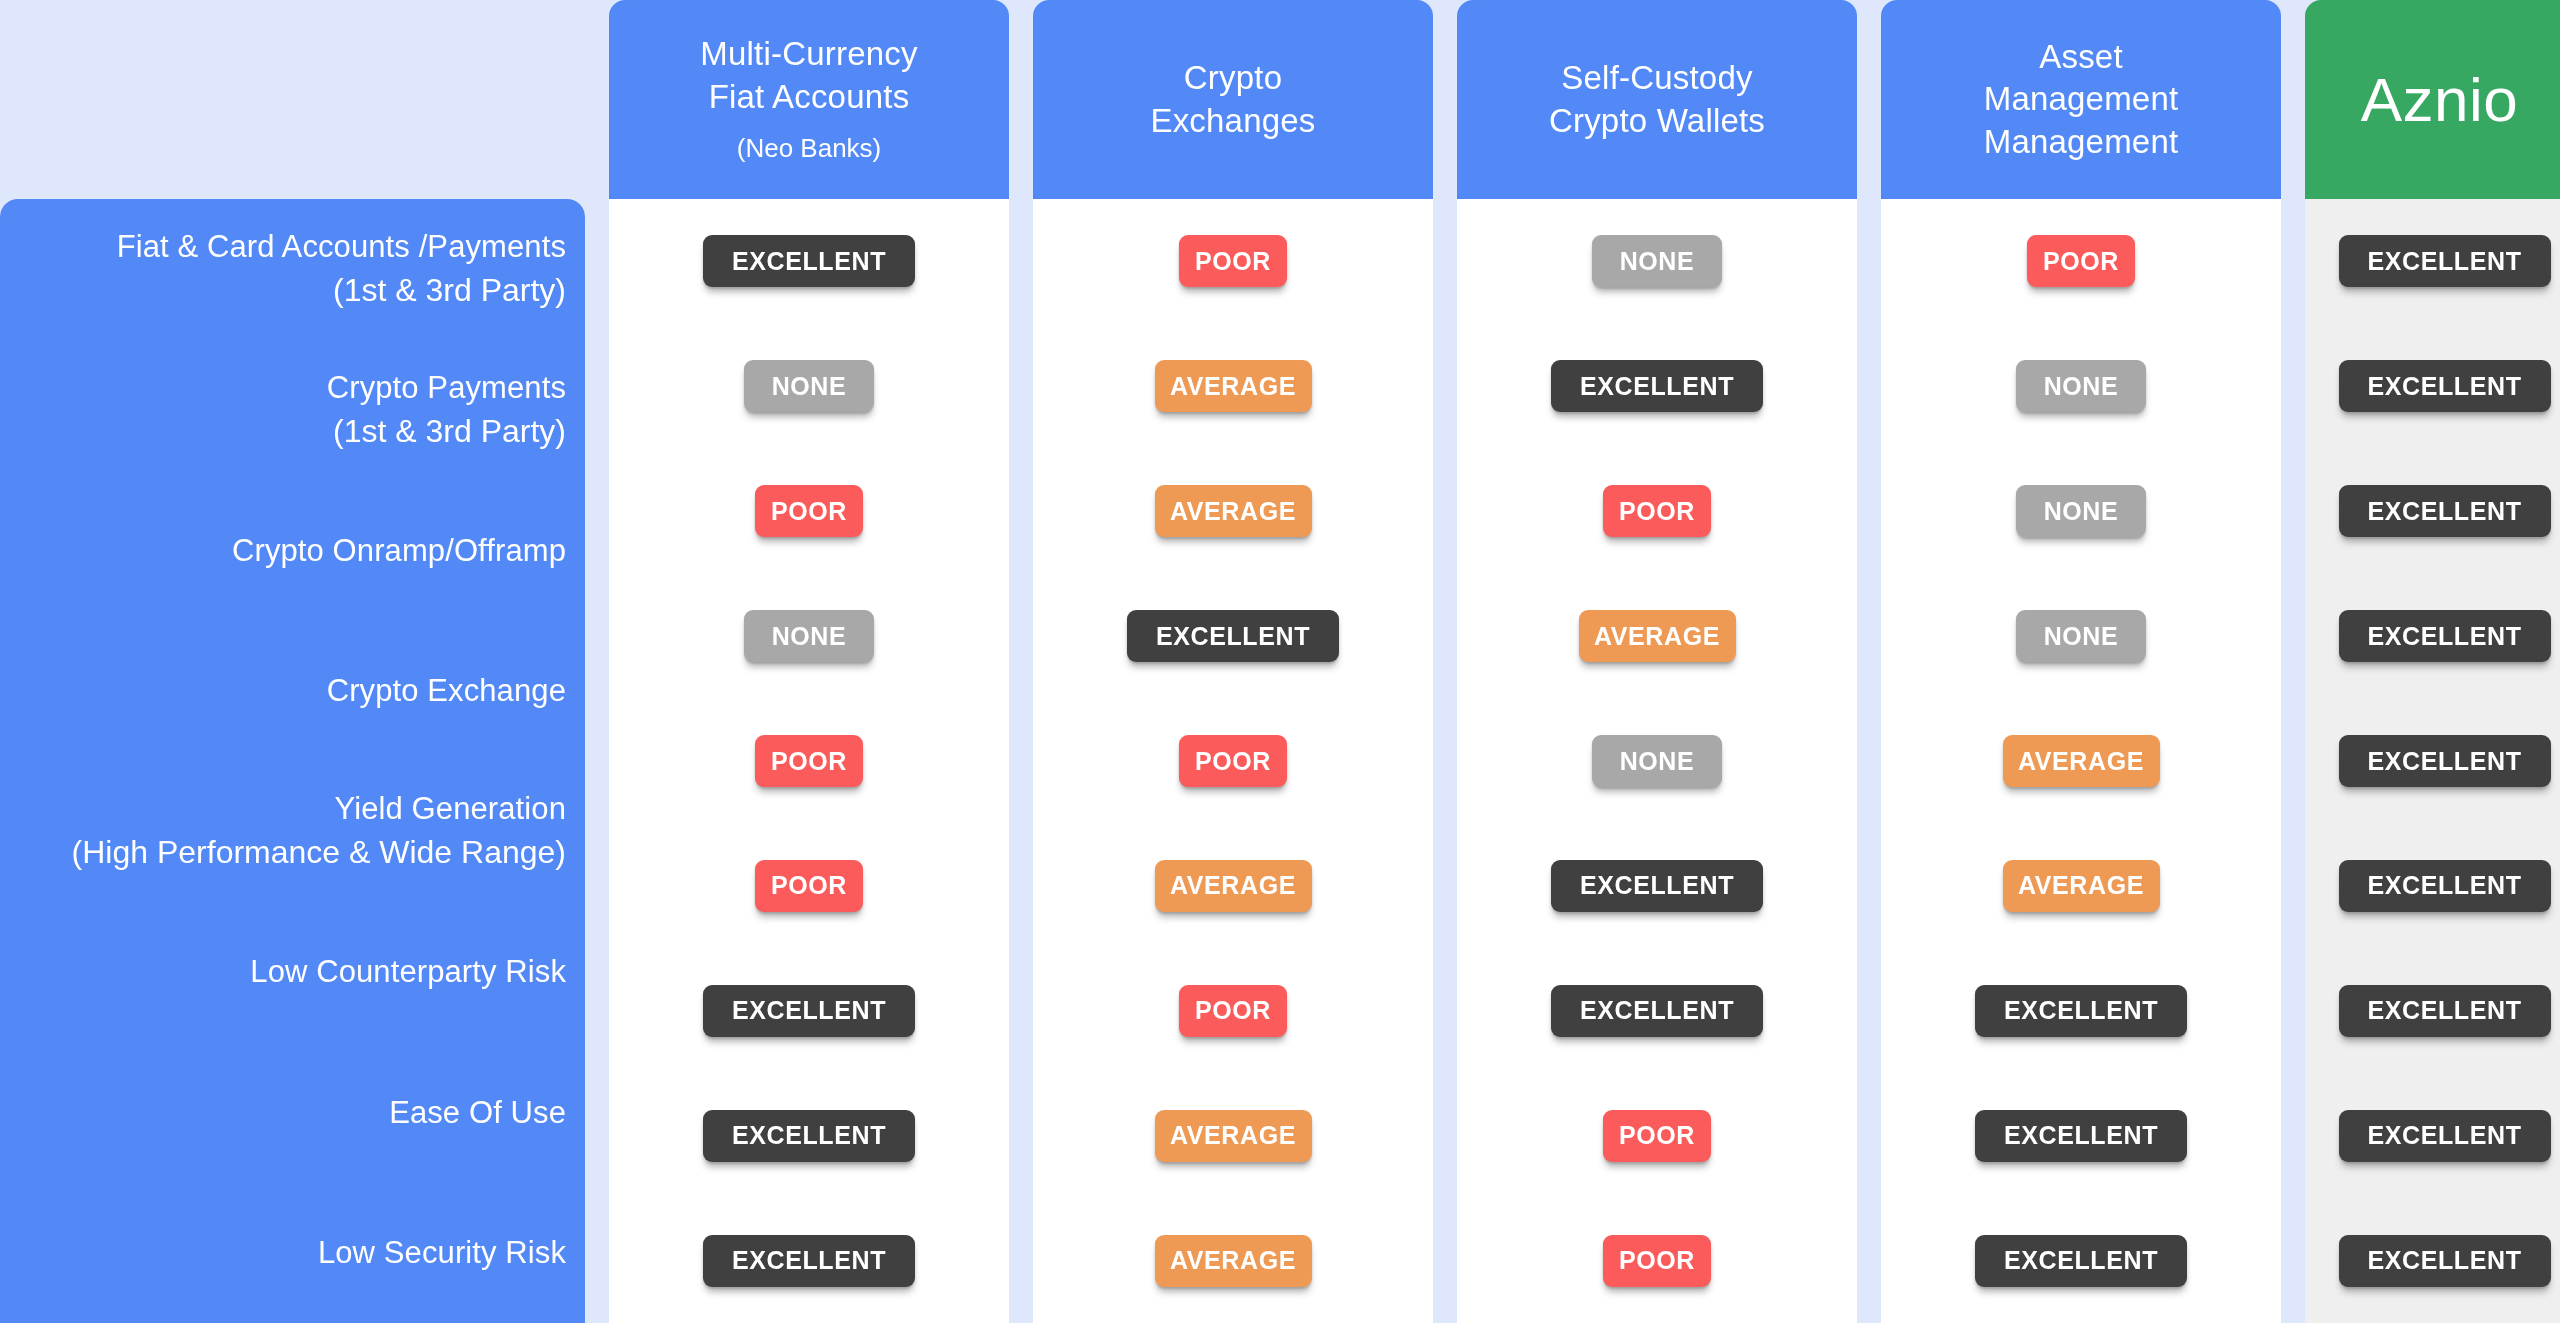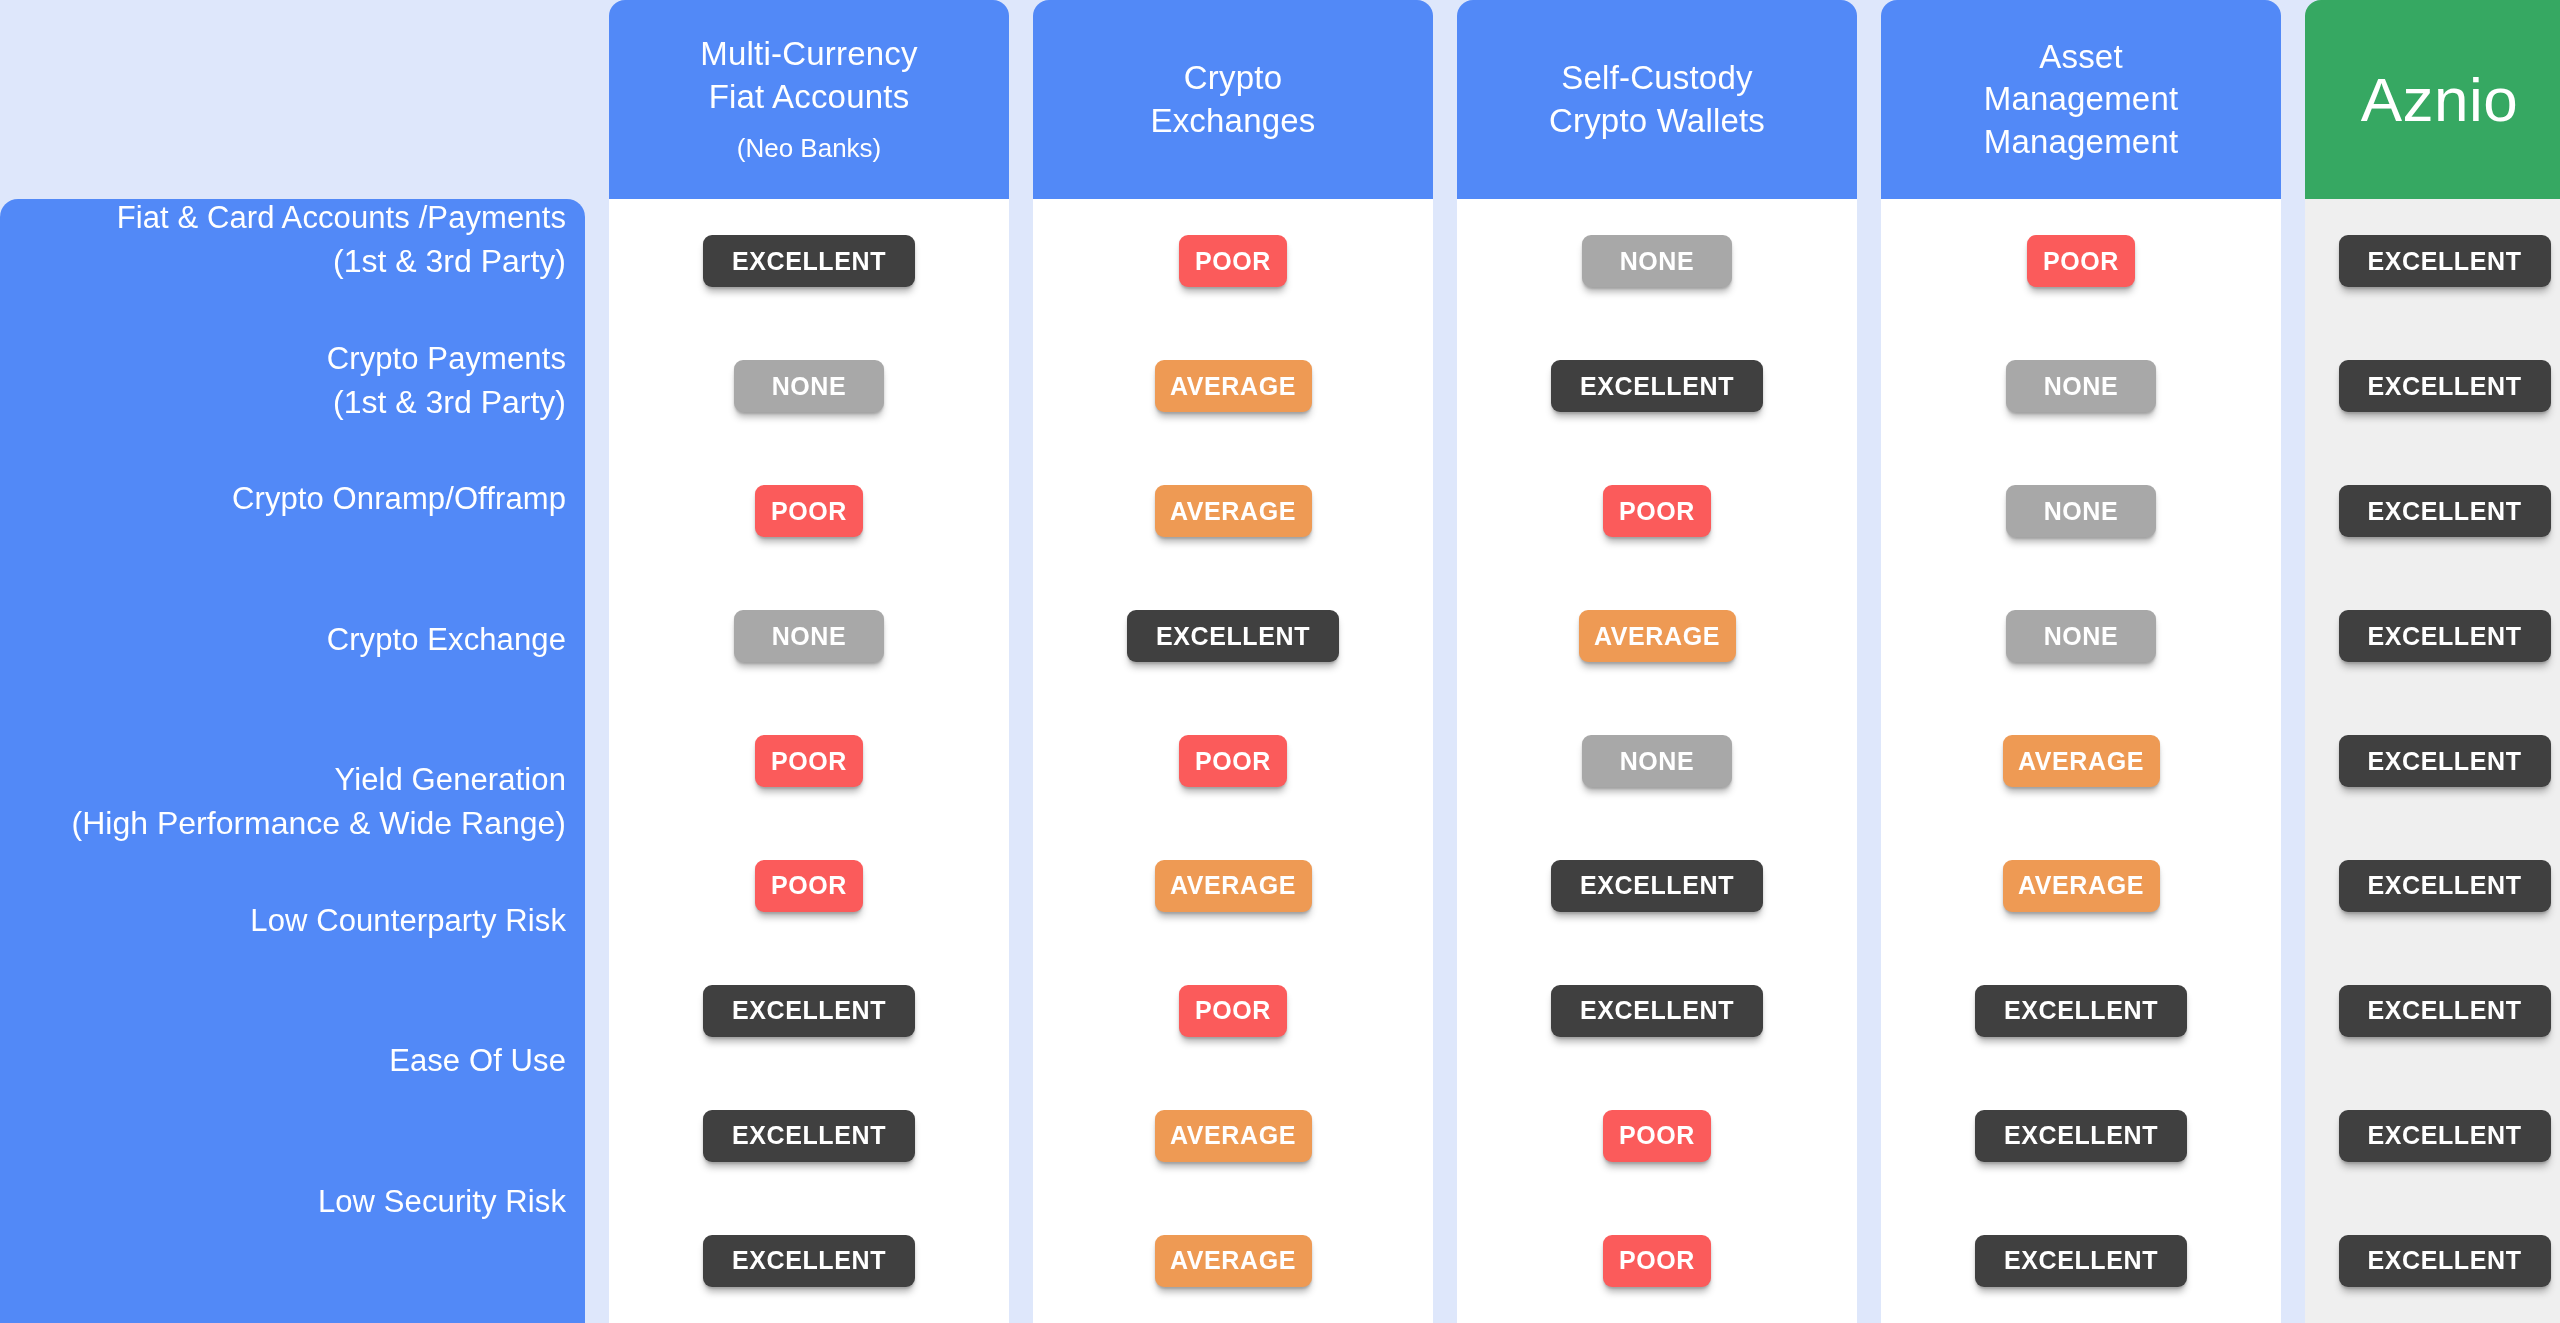--- a/index.html
+++ b/index.html
@@ -87,20 +87,21 @@
     border-radius: 18px 18px 0 0;
     display: flex;
     flex-direction: column;
     padding: 0 19px 0 0;
   }
   .row-label {
     flex: 1 1 0;
     display: flex;
     flex-direction: column;
     align-items: flex-end;
+    justify-content: center;
     text-align: right;
     color: #ffffff;
   }
   .row-label .main {
     font-size: 31px;
     font-weight: 400;
     line-height: 1.2;
     letter-spacing: 0.1px;
   }
   .row-label .sub {
@@ -140,21 +141,21 @@
     font-weight: 700;
     letter-spacing: 0.6px;
     text-transform: uppercase;
     box-shadow: 0 7px 7px -2px rgba(80,80,80,0.42),
                 0 2px 2px rgba(120,120,120,0.30);
     white-space: nowrap;
   }
   .pill.w-excellent { width: 212px; }
   .pill.w-average   { width: 157px; }
   .pill.w-poor      { width: 108px; }
-  .pill.w-none      { width: 150px; }
+  .pill.w-none      { width: 130px; }
 
   .pill.v-excellent { background: #404040; }
   .pill.v-average   { background: #ee9a54; }
   .pill.v-poor      { background: #fb5b5b; }
   .pill.v-none      { background: #a8a8a8; }
 </style>
 </head>
 <body>
 
 <div id="board">

